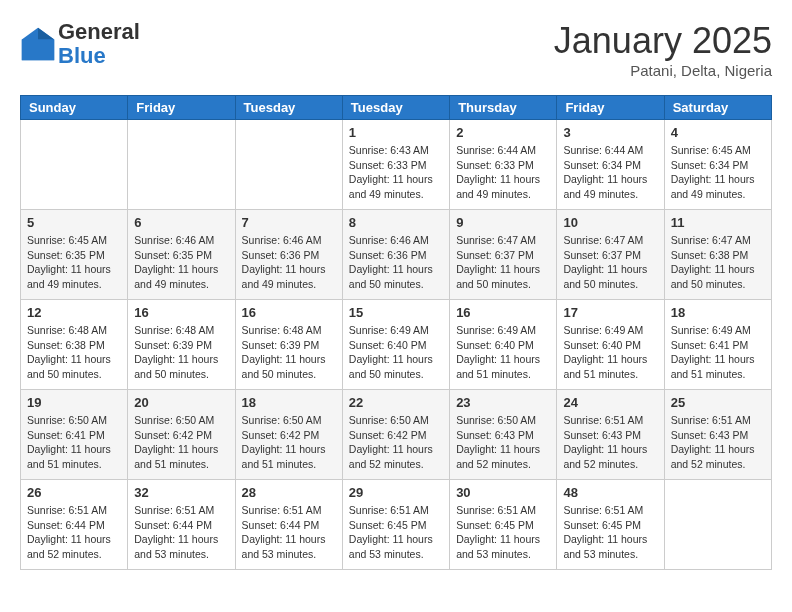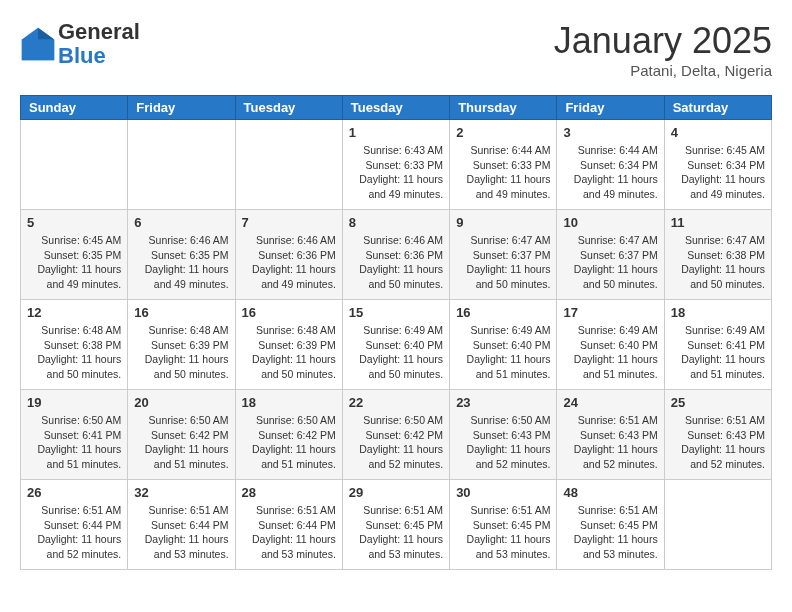--- a/index.html
+++ b/index.html
@@ -70,21 +70,20 @@
     .day-number {
       font-size: 13px;
       font-weight: bold;
       margin-bottom: 3px;
       color: #333;
     }
     .day-info {
       font-size: 10.5px;
       color: #333;
       line-height: 1.4;
-      text-align: right;
     }
     .empty { background: #fff !important; }
   </style>
 </head>
 <body>
 
 <div class="header">
   <div class="logo">
     <svg class="logo-icon" viewBox="0 0 40 40">
       <polygon points="20,2 38,15 38,38 2,38 2,15" fill="#2878c8"></polygon>

